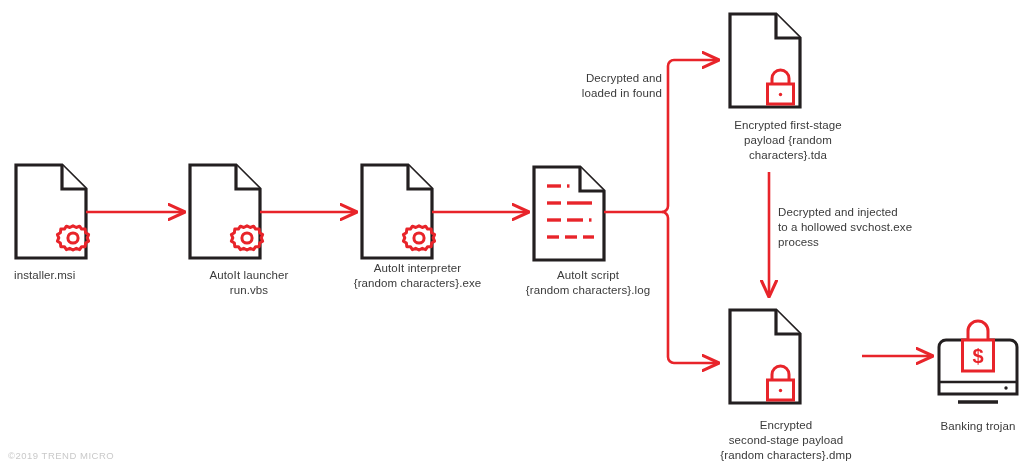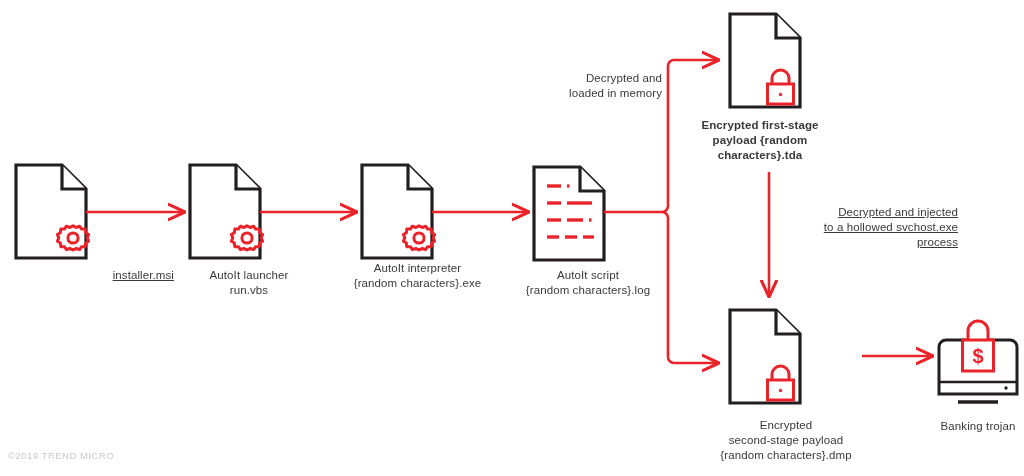--- a/index.html
+++ b/index.html
@@ -8,21 +8,21 @@
     font-family:"Liberation Sans","DejaVu Sans",sans-serif;
     color:#2b2b2b;overflow:hidden;position:relative;
   }
   #canvas{position:absolute;inset:0;width:1024px;height:476px;}
   .stage{position:absolute;inset:0;}
   .lbl{
     position:absolute;font-size:11.5px;line-height:15px;color:#3a3a3a;
     white-space:pre-line;letter-spacing:0.1px;
   }
   .lbl.c{text-align:center;}
-  .lbl.l{text-align:right;text-decoration:underline;}
+  .lbl.l{text-align:left;}
   .lbl.r{text-align:right;}
   .footer{
     position:absolute;left:8px;top:450px;font-size:9.5px;color:#c9c9c9;
     letter-spacing:0.5px;
   }
   svg{display:block;}
 </style>
 </head>
 <body>
 
@@ -142,32 +142,32 @@
 run.vbs</div>
 
   <div class="lbl l" style="left:14px;top:268px;width:160px;">installer.msi</div>
 
   <div class="lbl c" style="left:310px;top:261px;width:215px;">AutoIt interpreter
 {random characters}.exe</div>
 
   <div class="lbl c" style="left:483px;top:268px;width:210px;">AutoIt script
 {random characters}.log</div>
 
-  <div class="lbl c" style="left:660px;top:118px;width:200px;font-weight:bold;">Encrypted first-stage
+  <div class="lbl c" style="left:688px;top:118px;width:200px;">Encrypted first-stage
 payload {random
 characters}.tda</div>
 
   <div class="lbl c" style="left:680px;top:418px;width:212px;">Encrypted
 second-stage payload
 {random characters}.dmp</div>
 
   <div class="lbl c" style="left:918px;top:419px;width:120px;">Banking trojan</div>
 
   <div class="lbl r" style="left:498px;top:71px;width:164px;">Decrypted and
-loaded in memory</div>
+loaded in found</div>
 
   <div class="lbl l" style="left:778px;top:205px;width:180px;">Decrypted and injected
 to a hollowed svchost.exe
 process</div>
 
 
   <div class="footer">©2019 TREND MICRO</div>
 
 </div>
 

